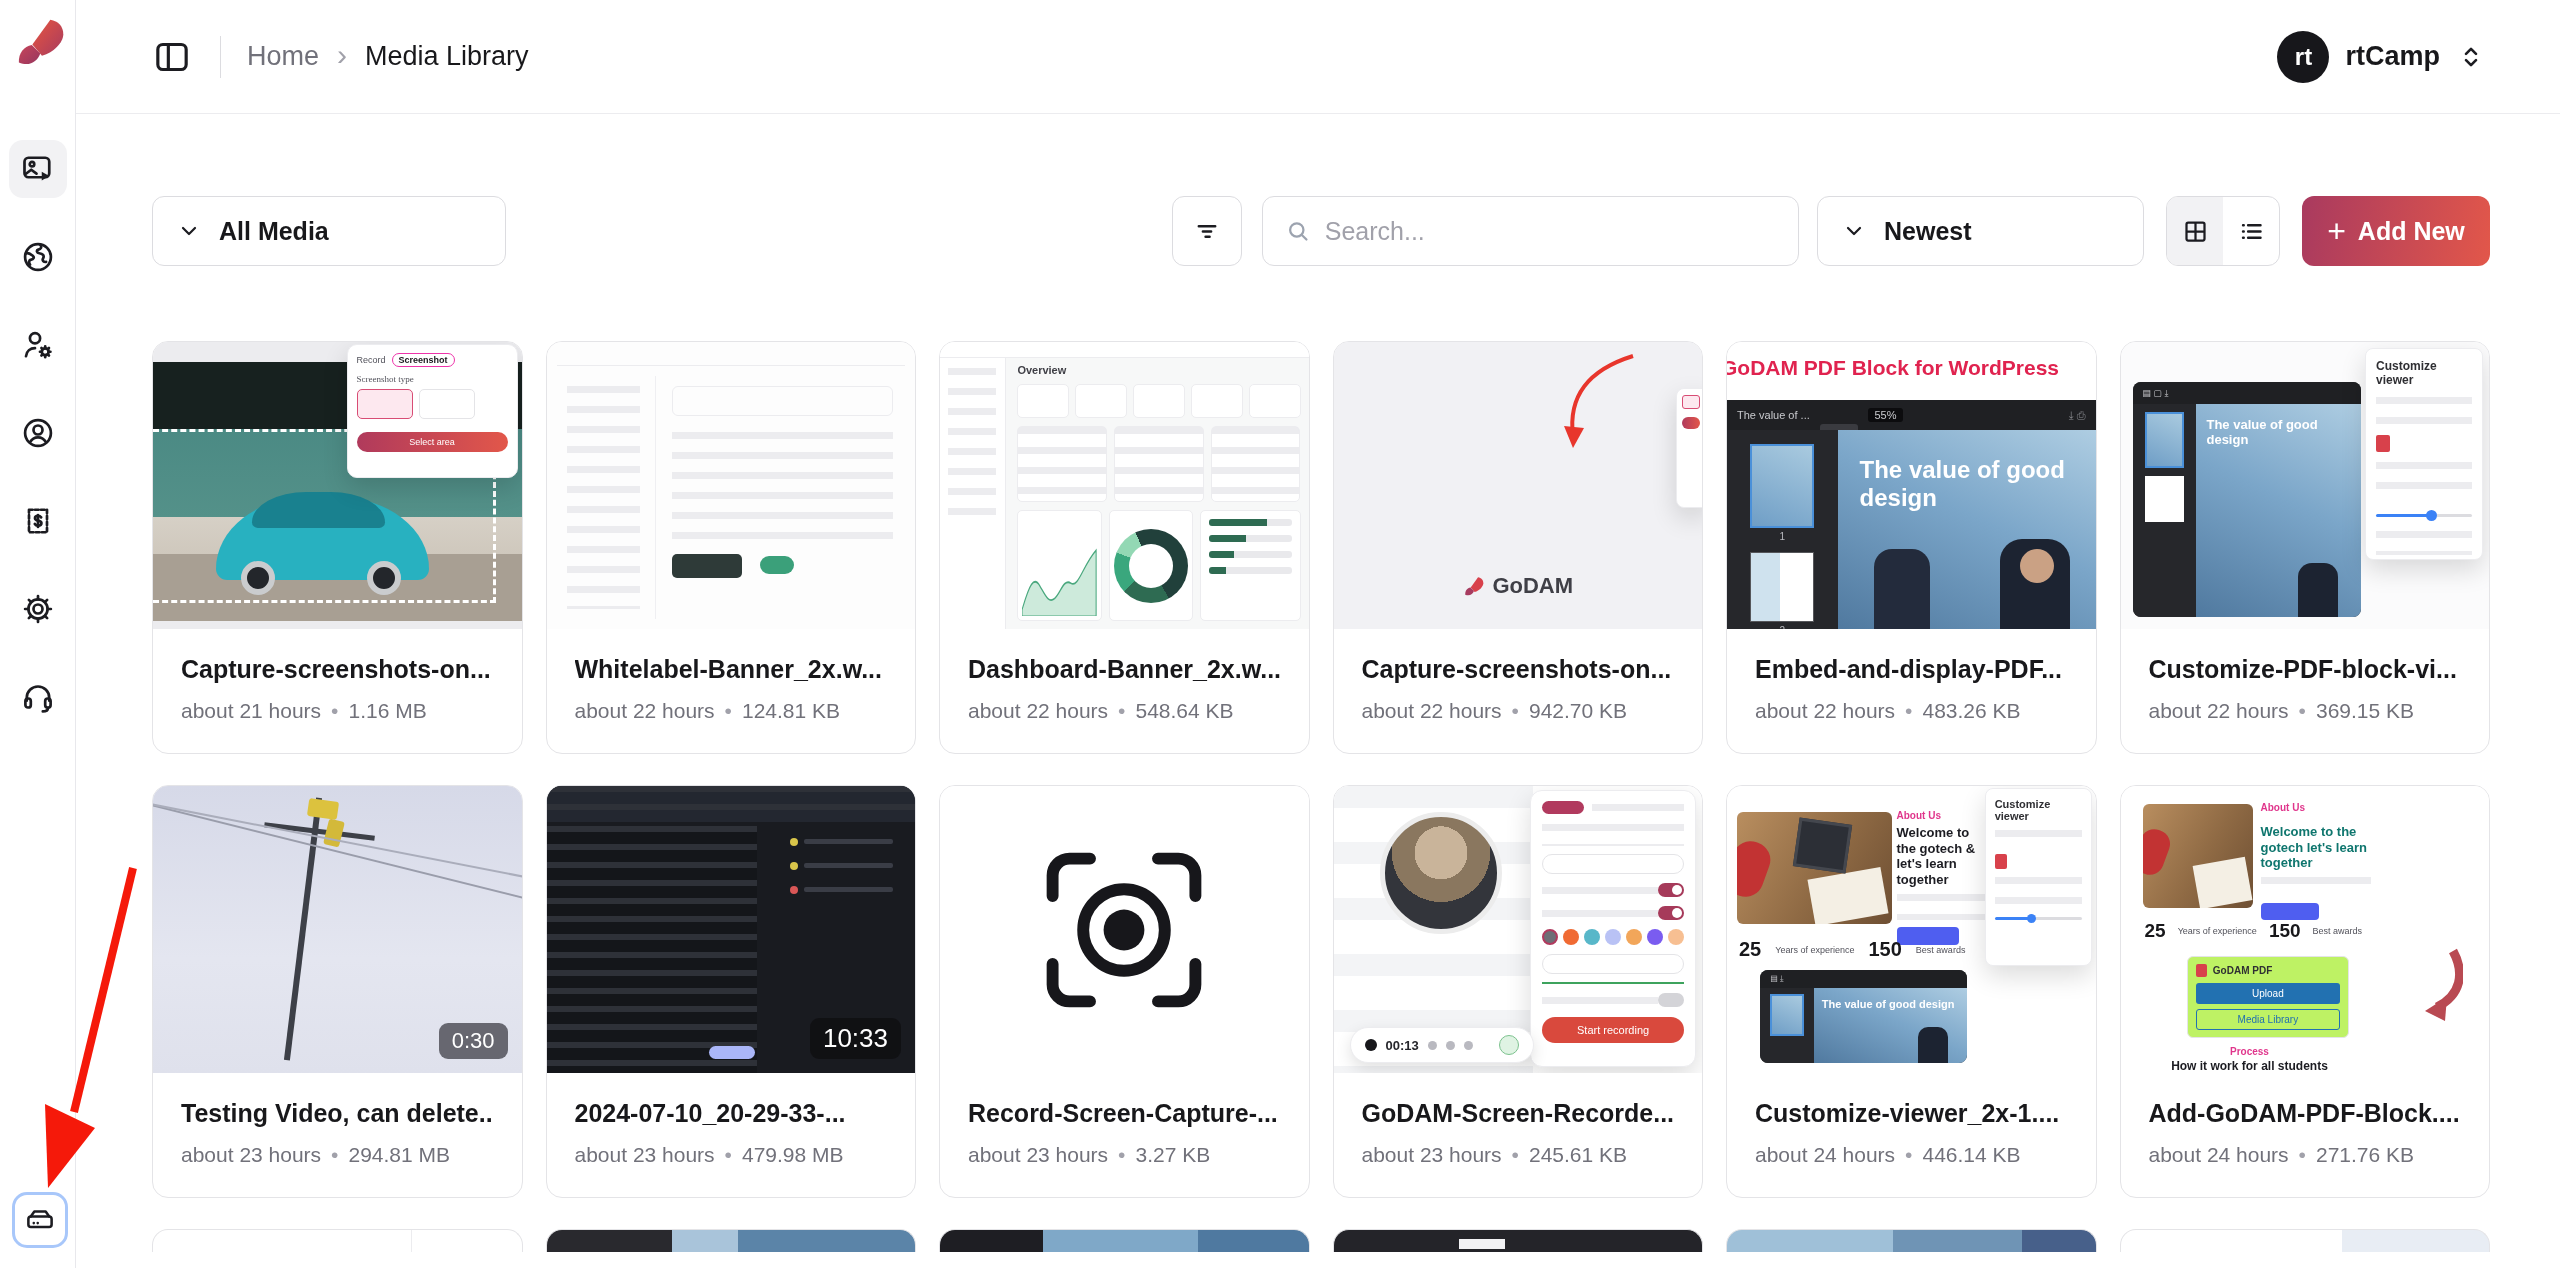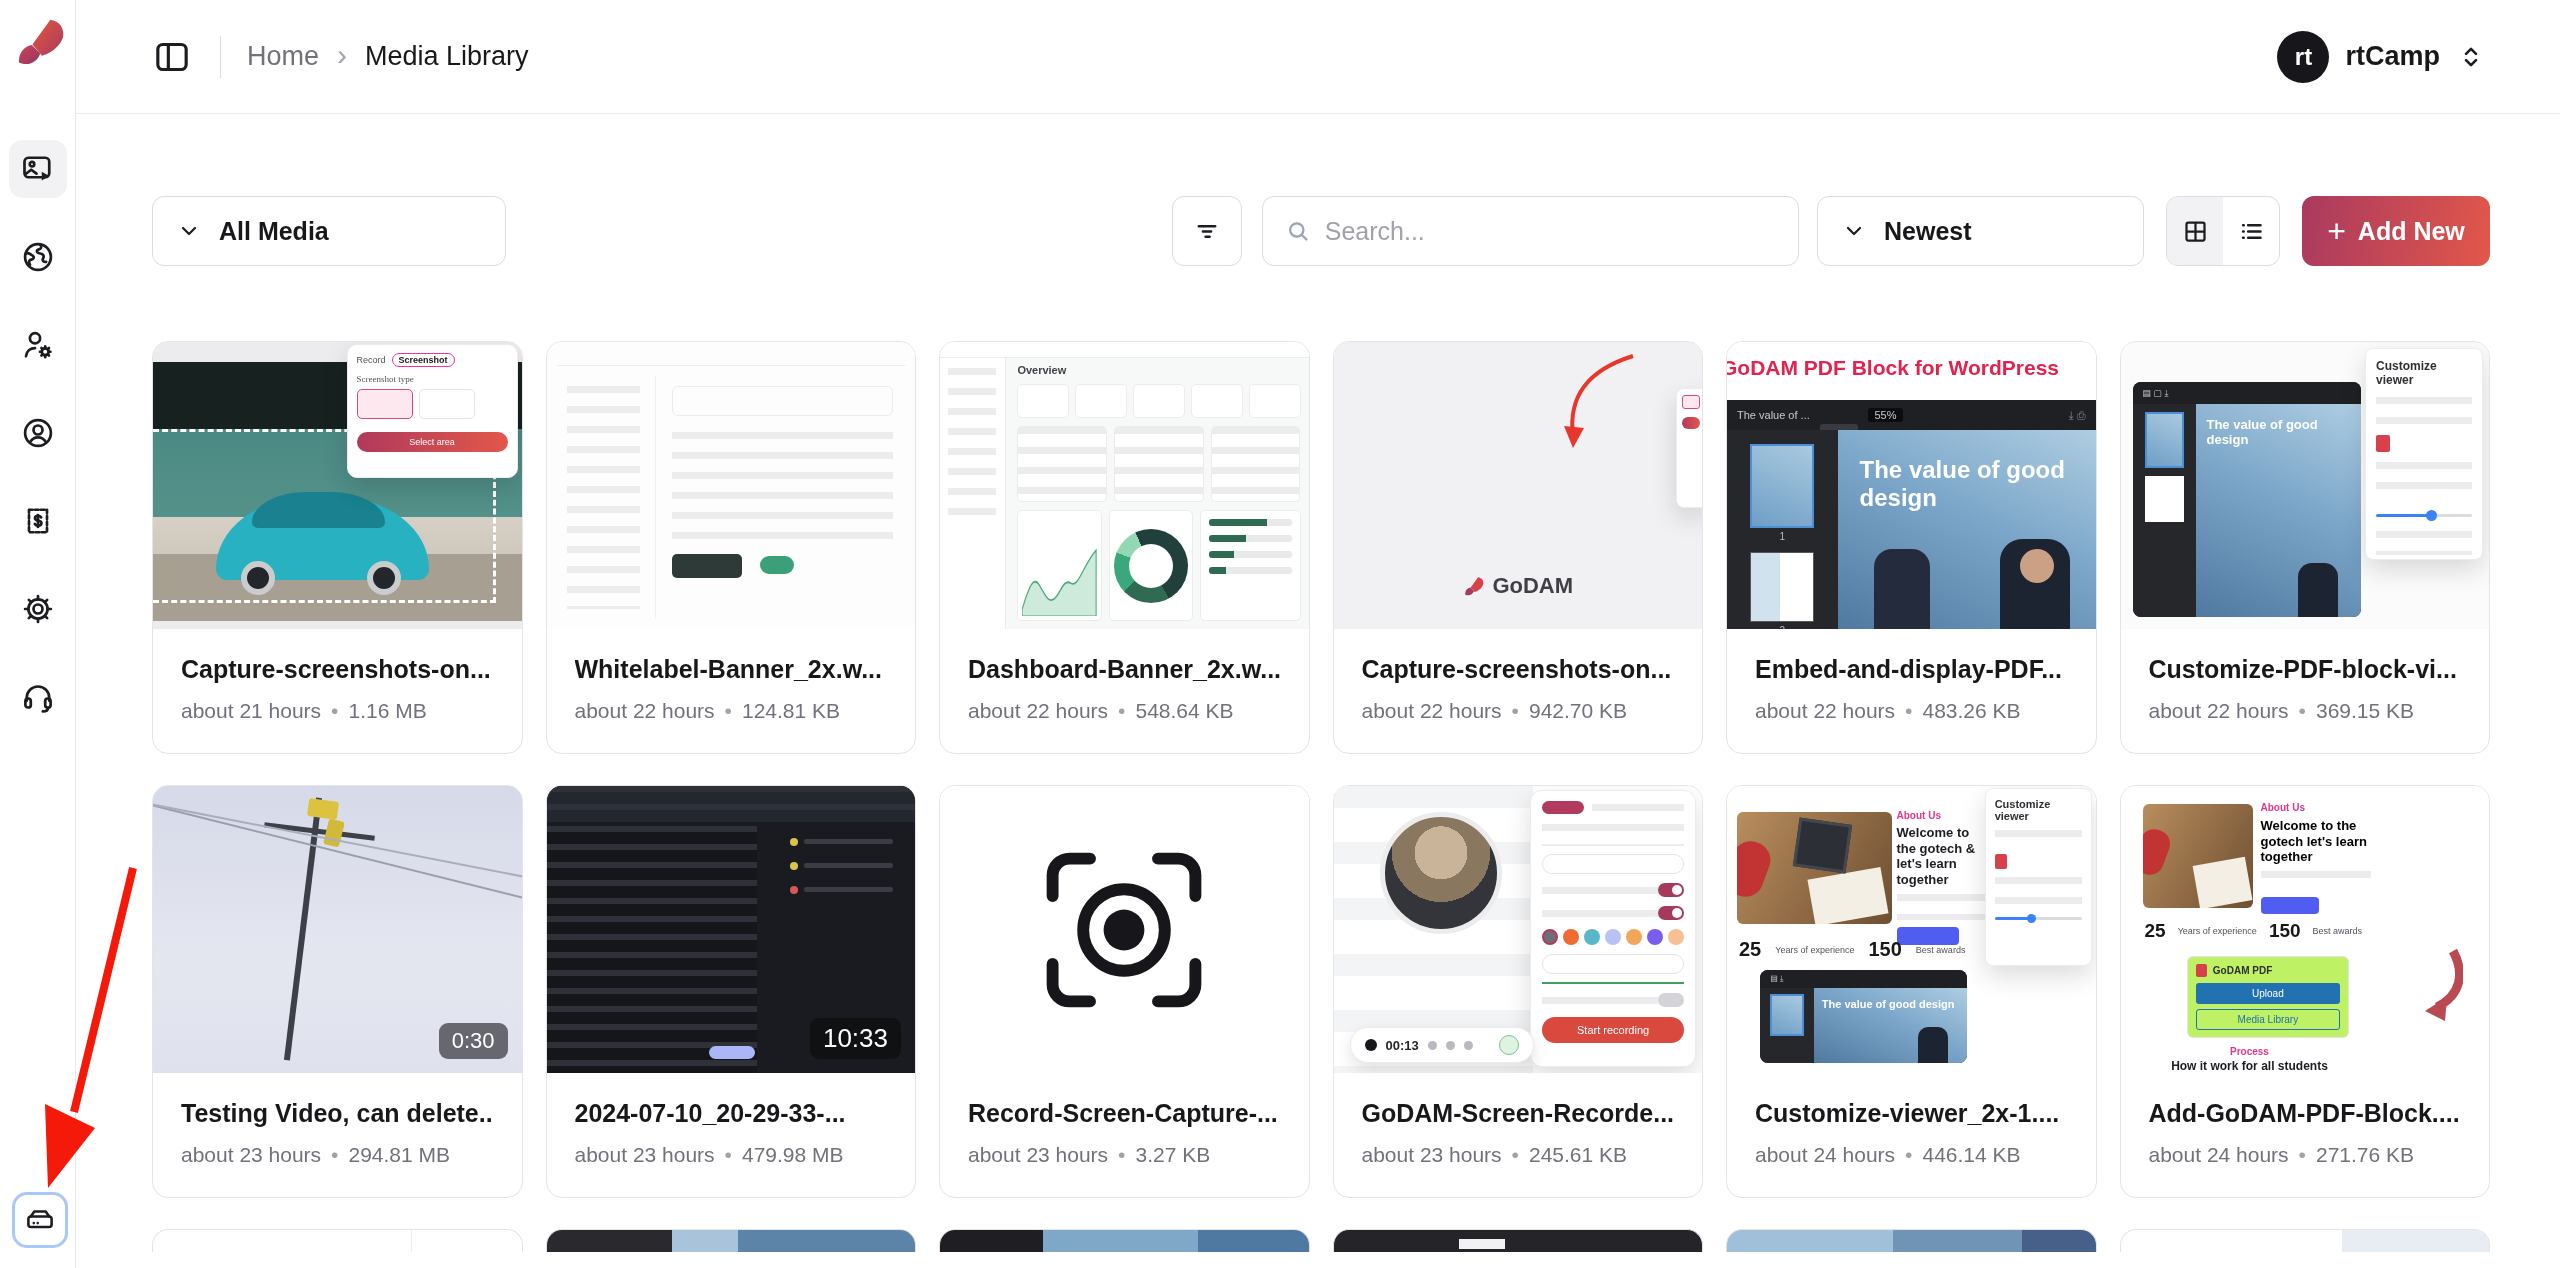--- a/index.html
+++ b/index.html
@@ -620,21 +620,21 @@
     </div>
 
     <div class="card">
       <div class="thumb">
         <div class="abs" style="left:22px;top:18px;width:30%;height:104px;border-radius:6px;overflow:hidden;background:linear-gradient(120deg,#b98e5f 0%,#8f6a44 55%,#6e4f33 100%);">
           <div class="abs" style="left:-6px;top:24%;width:30px;height:46px;background:#c23333;border-radius:14px;transform:rotate(20deg);"></div>
           <div class="abs" style="right:4px;bottom:3px;width:48%;height:42%;background:#f4efe4;transform:rotate(-10deg);"></div>
         </div>
         <div class="abs" style="left:38%;top:16px;width:30%;">
           <div style="font-size:10px;font-weight:700;color:#e0368c;">About Us</div>
-          <div style="font-size:13px;font-weight:800;color:#000000;margin-top:5px;line-height:1.2;">Welcome to the gotech let's learn together</div>
+          <div style="font-size:13px;font-weight:800;color:#0f766e;margin-top:11px;line-height:1.2;">Welcome to the gotech let's learn together</div>
           <div class="lines" style="height:20px;margin-top:6px;"></div>
           <div style="margin-top:6px;width:58px;height:17px;background:#4f5ef0;border-radius:4px;"></div>
         </div>
         <div class="abs" style="left:24px;top:134px;display:flex;align-items:center;gap:12px;">
           <span style="font-size:19px;font-weight:800;">25</span>
           <span class="mt" style="font-size:9px;">Years of experience</span>
           <span style="font-size:19px;font-weight:800;">150</span>
           <span class="mt" style="font-size:9px;">Best awards</span>
         </div>
         <div class="abs" style="left:18%;top:170px;width:44%;border:1px solid #e4e4e7;border-radius:6px;background:#bef264;padding:7px 8px;">

